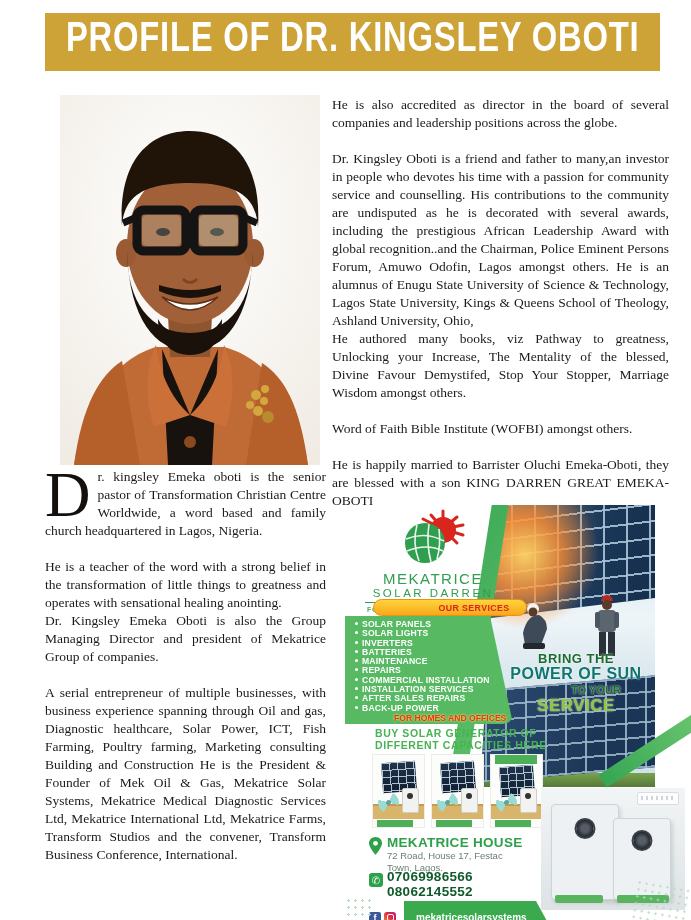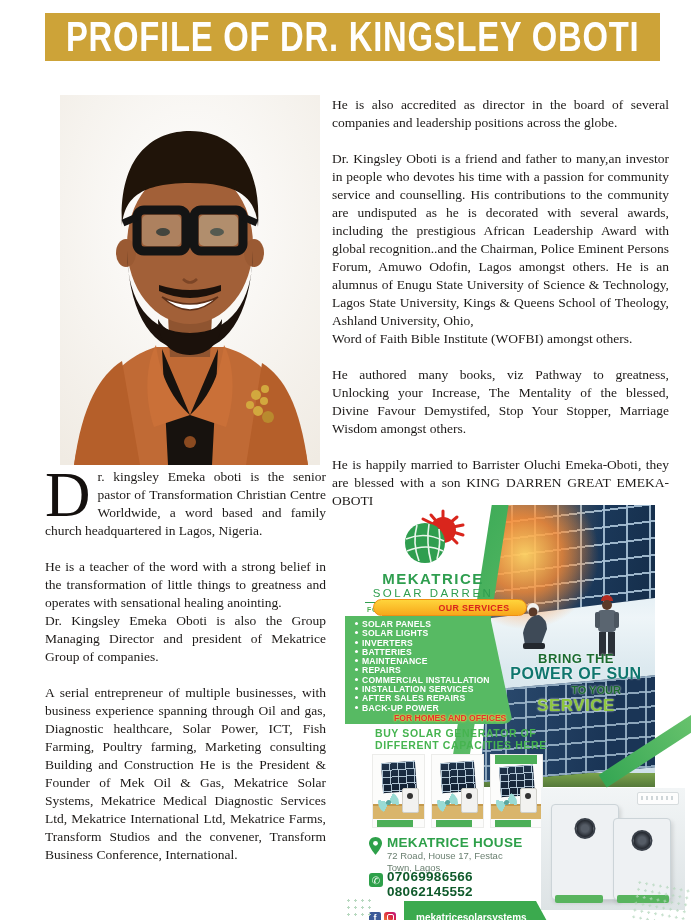--- a/index.html
+++ b/index.html
@@ -1,20 +1,20 @@
 <!DOCTYPE html>
 <html><head>
 <meta charset="utf-8">
 <style>
   html,body{margin:0;padding:0;background:#fff;}
   .page{position:relative;width:691px;height:920px;background:#ffffff;overflow:hidden;
         font-family:"Liberation Serif",serif;color:#1d1a18;}
 
   
-  .banner{position:absolute;left:45px;top:13px;width:615px;height:48px;background:#CDA338;
+  .banner{position:absolute;left:45px;top:13px;width:615px;height:58px;background:#CDA338;
           display:flex;align-items:flex-start;justify-content:center;}
   .banner-title{color:#fff;font-family:"Liberation Sans",sans-serif;font-weight:700;
           font-size:42px;white-space:nowrap;transform:scaleX(.78);letter-spacing:1px;}
 
   
   .col{position:absolute;text-align:justify;font-size:13.5px;line-height:18px;}
   .col p{margin:0 0 18px 0;}
   .col p.tight{margin:0;}
   .col-left{left:45px;top:468px;width:281px;}
   .col-right{left:332px;top:96px;width:337px;}
@@ -52,21 +52,21 @@
   .ot4{color:#8dc63f;font-weight:800;font-size:17px;letter-spacing:.5px;text-shadow:0 0 2px #fff;}
 
   .green-stripe{position:absolute;left:98px;top:0;width:84px;height:282px;
       background:linear-gradient(120deg,#35a653,#6cc56f);
       clip-path:polygon(58% 0,78% 0,26% 100%,6% 100%);}
   .green-stripe2{position:absolute;left:248px;top:236px;width:120px;height:15px;
       background:linear-gradient(90deg,#35a653,#6cc56f);transform:rotate(-33deg);}
 
   .brand{position:absolute;left:8px;top:4px;width:160px;text-align:center;}
   .brand-logo{height:56px;}
-  .brand-name{color:#2F9E4F;font-weight:700;font-size:15px;letter-spacing:1.5px;margin-top:1px;}
+  .brand-name{color:#2F9E4F;font-weight:400;font-size:15px;letter-spacing:1.5px;margin-top:1px;}
   .brand-sub{color:#2F9E4F;font-weight:400;font-size:11.5px;letter-spacing:2.5px;}
   .brand-rule{height:1px;background:#2F9E4F;margin:3px 12px;}
   .brand-tag{color:#4CAF50;font-size:6.8px;letter-spacing:.8px;font-weight:600;}
 
   .svc-badge{position:absolute;left:28px;top:94px;width:104px;height:15px;border-radius:9px;
       background:linear-gradient(180deg,#ffd43b,#f7a81b);border:1.5px solid #ef8f14;
       color:#D9251C;font-weight:800;font-size:8.8px;display:flex;align-items:center;justify-content:center;letter-spacing:.4px;padding-left:48px;}
 
   .svc-panel{position:absolute;left:0;top:111px;width:168px;height:108px;background:#57BA63;
       border-radius:0 10px 10px 0;clip-path:polygon(0 0,145px 0,168px 100%,0 100%);
@@ -204,22 +204,22 @@
   <div class="col col-left">
     <p><span class="dropcap">D</span><span>r. kingsley Emeka oboti is the senior pastor of Transformation Christian Centre Worldwide, a word based and family church headquartered in Lagos, Nigeria.</span></p>
     <p class="tight">He is a teacher of the word with a strong belief in the transformation of little things to greatness and operates with sensational healing anointing.</p>
     <p>Dr. Kingsley Emeka Oboti is also the Group Managing Director and president of Mekatrice Group of companies.</p>
     <p>A serial entrepreneur of multiple businesses, with business experience spanning through Oil and gas, Diagnostic healthcare, Solar Power, ICT, Fish Farming,  Poultry farming, Marketing consulting Building and Construction He is the President &amp; Founder of Mek Oil &amp; Gas, Mekatrice Solar Systems, Mekatrice Medical Diagnostic Services Ltd, Mekatrice International Ltd, Mekatrice Farms, Transform Studios and the convener, Transform Business Conference, International.</p>
   </div>
 
   <div class="col col-right">
     <p>He is also accredited as director in the board of several companies and leadership positions across the globe.</p>
     <p class="tight">Dr. Kingsley Oboti is a friend and father to many,an investor in people who devotes his time with a passion for community service and counselling. His contributions to the community are undisputed as he is decorated with several awards, including the prestigious African Leadership Award with global recognition..and the Chairman, Police Eminent Persons Forum, Amuwo Odofin, Lagos amongst others. He is an alumnus of Enugu State University of Science &amp; Technology, Lagos State University, Kings &amp; Queens School of Theology, Ashland University, Ohio,</p>
+    <p>He authored many books, viz Pathway to greatness, Unlocking your Increase, The Mentality of the blessed, Divine Favour Demystifed, Stop Your Stopper,  Marriage Wisdom amongst others.</p>
     <p>Word of Faith Bible Institute (WOFBI) amongst others.</p>
-    <p>He authored many books, viz Pathway to greatness, Unlocking your Increase, The Mentality of the blessed, Divine Favour Demystifed, Stop Your Stopper,  Marriage Wisdom amongst others.</p>
     <p>He is happily married to Barrister Oluchi Emeka-Oboti, they are blessed with a son KING DARREN GREAT EMEKA-OBOTI</p>
   </div>
 
   <div class="ad">
 
     <div class="ad-photo">
       <div class="panel-top"></div>
       <div class="panel-top-tint"></div>
       <div class="sun-flare"></div>
       <div class="grass"></div>

